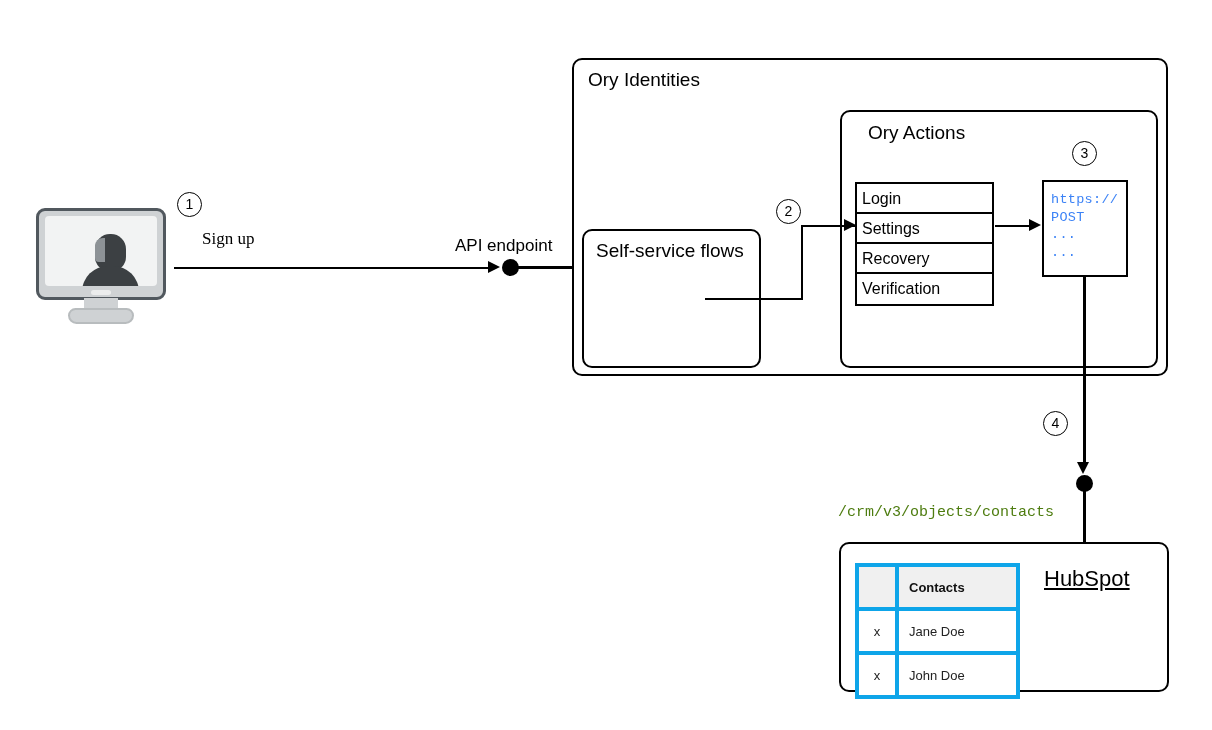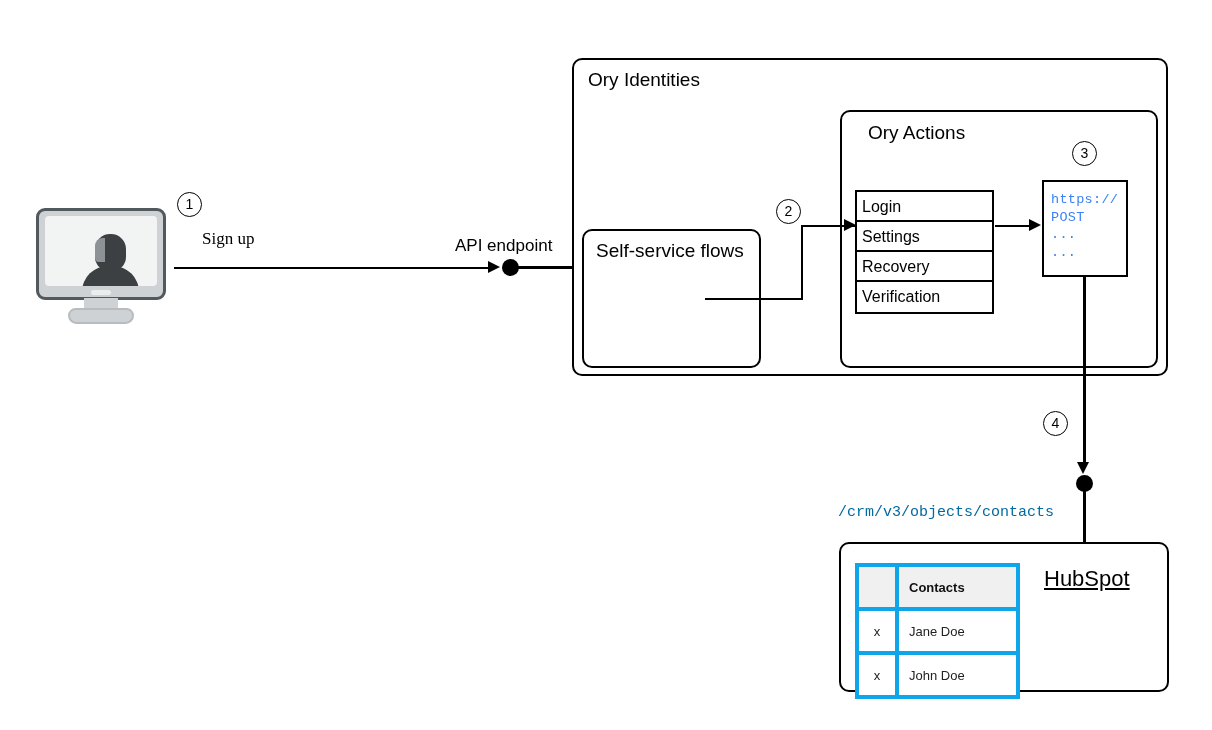--- a/index.html
+++ b/index.html
@@ -56,21 +56,21 @@
     position: absolute;
     font-size: 17px;
     color: #000000;
     white-space: nowrap;
     line-height: 1;
   }
   .lbl-mono {
     position: absolute;
     font-family: "Liberation Mono", "DejaVu Sans Mono", monospace;
     font-size: 15px;
-    color: #0369a1;
+    color: #4d7c0f;
     white-space: nowrap;
     line-height: 1;
   }
 
   
   .hline {
     position: absolute;
     height: 0;
     border-top: 2.2px solid #000000;
   }
@@ -108,21 +108,21 @@
     width: 0; height: 0;
     border-left: 6.5px solid transparent;
     border-right: 6.5px solid transparent;
     border-top: 12px solid #000000;
   }
 
   
   #flow-list {
     position: absolute;
     left: 855px;
-    top: 190px;
+    top: 182px;
     width: 139px;
     border: 2.2px solid #000000;
     background: #ffffff;
     box-sizing: border-box;
   }
   .flow-item {
     height: 30px;
     line-height: 29px;
     font-size: 16px;
     color: #000000;

